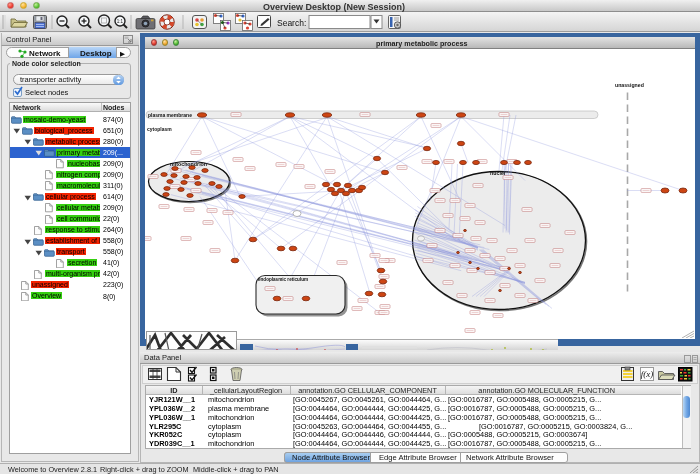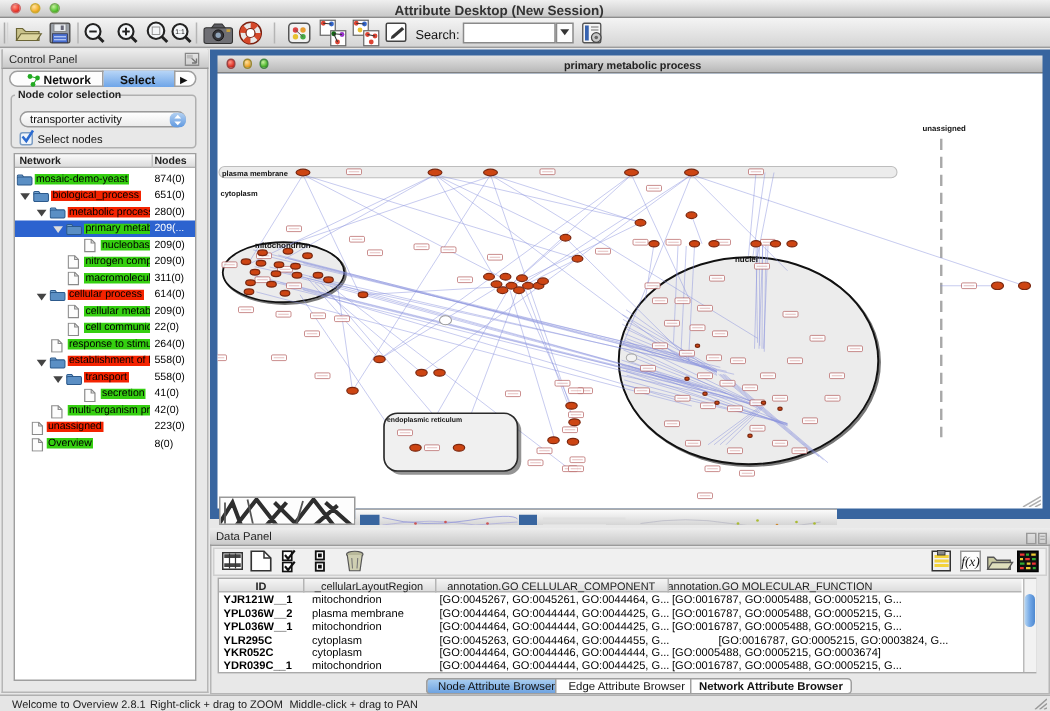--- a/index.html
+++ b/index.html
@@ -4,21 +4,21 @@
 *{margin:0;padding:0;box-sizing:border-box}
 html,body{width:700px;height:474px;overflow:hidden;background:#e8e8e8;
   font-family:"Liberation Sans",sans-serif}
 .abs{position:absolute}
 </style></head>
 <body>
 <div class="abs" style="left:0px;top:0px;width:700px;height:12px;background:linear-gradient(#f0f0f0,#c8c8c8);border-bottom:1px solid #8d8d8d"></div>
 <div class="abs" style="left:6.5px;top:2px;width:7px;height:7px;border-radius:50%;background:radial-gradient(circle at 35% 30%,#ff9a8a,#ee3b2f 60%,#b5170b);border:0.5px solid #c66"></div>
 <div class="abs" style="left:19.5px;top:2px;width:7px;height:7px;border-radius:50%;background:radial-gradient(circle at 35% 30%,#ffe2a0,#f5b32f 60%,#c7820b);border:0.5px solid #ca3"></div>
 <div class="abs" style="left:32.5px;top:2px;width:7px;height:7px;border-radius:50%;background:radial-gradient(circle at 35% 30%,#c5f09a,#57c432 60%,#2d8a0b);border:0.5px solid #7a5"></div>
-<div class="abs" style="left:263px;top:2px;font-size:9px;line-height:10px;font-weight:600;color:#333;white-space:nowrap;">Attribute Desktop (New Session)</div>
+<div class="abs" style="left:263px;top:2px;font-size:9px;line-height:10px;font-weight:600;color:#333;white-space:nowrap;">Overview Desktop (New Session)</div>
 <div class="abs" style="left:0px;top:12px;width:700px;height:20px;background:linear-gradient(#f4f4f4,#d5d5d5);border-bottom:1px solid #9c9c9c"></div>
 <svg class="abs" style="left:0;top:12px" width="410" height="20" viewBox="0 0 410 20">
   <line x1="3" y1="3" x2="3" y2="17" stroke="#aaa"></line>
     <line x1="5" y1="3" x2="5" y2="17" stroke="#d5d5d5"></line>
   <g transform="translate(10,3)">
     <path d="M1 12 L1 4 L5 4 L7 6 L16 6 L16 12 Z" fill="#c9c28a" stroke="#6b6536" stroke-width="0.8"></path>
     <path d="M1 12 L4 7.5 L17.5 7.5 L14.5 12 Z" fill="#ddd6a0" stroke="#6b6536" stroke-width="0.8"></path>
   </g>
   <g transform="translate(33,3)">
     <rect x="0.5" y="0.5" width="13" height="13" rx="1" fill="#9aa0a8" stroke="#555"></rect>
@@ -122,21 +122,21 @@
   </svg>
 <div class="abs" style="left:6px;top:47px;width:125px;height:11px;background:#fdfdfd;border:1px solid #9f9f9f;border-radius:6px"></div>
 <div class="abs" style="left:68px;top:47px;width:49px;height:11px;background:linear-gradient(#b9d6f7,#6ea5e8);border-left:1px solid #9f9f9f;border-right:1px solid #9f9f9f"></div>
 <svg class="abs" style="left:18px;top:48.5px" width="9" height="9">
     <circle cx="2" cy="2" r="1.6" fill="#2a2"></circle>
     <circle cx="7" cy="3" r="1.6" fill="#2a2"></circle>
     <circle cx="4" cy="7.3" r="1.6" fill="#2a2"></circle>
     <path d="M2 2 L7 3 L4 7.3" stroke="#2a2" stroke-width="0.7" fill="none"></path>
   </svg>
 <div class="abs" style="left:29px;top:49px;font-size:8px;line-height:9px;font-weight:700;color:#111;white-space:nowrap;">Network</div>
-<div class="abs" style="left:80px;top:49px;font-size:8px;line-height:9px;font-weight:700;color:#111;white-space:nowrap;">Select</div>
+<div class="abs" style="left:80px;top:49px;font-size:8px;line-height:9px;font-weight:700;color:#111;white-space:nowrap;">Desktop</div>
 <div class="abs" style="left:120px;top:49.5px;font-size:6.5px;line-height:7.5px;font-weight:400;color:#111;white-space:nowrap;">▶</div>
 <div class="abs" style="left:7px;top:63px;width:124px;height:36px;border:1px solid #b0b0b0;border-radius:3px"></div>
 <div class="abs" style="left:10px;top:60px;width:68px;height:6px;background:#e8e8e8"></div>
 <div class="abs" style="left:12px;top:59.5px;font-size:7px;line-height:8px;font-weight:700;color:#222;white-space:nowrap;">Node color selection</div>
 <div class="abs" style="left:13px;top:74px;width:111px;height:11px;background:linear-gradient(#fff,#ebebeb);border:1px solid #9a9a9a;border-radius:5.5px"></div>
 <div class="abs" style="left:20px;top:76px;font-size:7.5px;line-height:8.5px;font-weight:400;color:#111;white-space:nowrap;">transporter activity</div>
 <svg class="abs" style="left:112.5px;top:74.5px" width="11" height="10">
     <defs>
       <linearGradient id="stp" x1="0" y1="0" x2="0" y2="1">
         <stop offset="0" stop-color="#b5d2f3"></stop>
@@ -726,21 +726,21 @@
     <rect x="2" y="11" width="2.5" height="1.5" fill="#e33"></rect>
       <rect x="6" y="11" width="3" height="1.5" fill="#ec3"></rect>
       <rect x="10.5" y="11" width="2" height="1.5" fill="#3a3"></rect>
   </g>
 </svg>
 <div class="abs" style="left:145px;top:385px;width:546px;height:64px;background:#fff;border:1px solid #aaa"></div>
 <div class="abs" style="left:146px;top:386px;width:535px;height:9px;background:linear-gradient(#f5f5f5,#ddd);border-bottom:1px solid #b5b5b5"></div>
 <div class="abs" style="left:146px;top:387px;font-size:7.3px;line-height:8.3px;font-weight:700;color:#222;white-space:nowrap;"><span style="display:inline-block;width:56px;text-align:center">ID</span></div>
 <div class="abs" style="left:202px;top:387px;font-size:7.3px;line-height:8.3px;font-weight:400;color:#222;white-space:nowrap;"><span style="display:inline-block;width:88px;text-align:center">_cellularLayoutRegion</span></div>
 <div class="abs" style="left:290px;top:387px;font-size:7.3px;line-height:8.3px;font-weight:400;color:#222;white-space:nowrap;"><span style="display:inline-block;width:155px;text-align:center">annotation.GO CELLULAR_COMPONENT</span></div>
-<div class="abs" style="left:445px;top:387px;font-size:7.3px;line-height:8.3px;font-weight:400;color:#222;white-space:nowrap;"><span style="display:inline-block;width:170px;text-align:left">annotation.GO MOLECULAR_FUNCTION</span></div>
+<div class="abs" style="left:445px;top:387px;font-size:7.3px;line-height:8.3px;font-weight:400;color:#222;white-space:nowrap;"><span style="display:inline-block;width:170px;text-align:right">annotation.GO MOLECULAR_FUNCTION</span></div>
 <div class="abs" style="left:202px;top:386px;width:1px;height:9px;background:#b5b5b5"></div>
 <div class="abs" style="left:290px;top:386px;width:1px;height:9px;background:#b5b5b5"></div>
 <div class="abs" style="left:445px;top:386px;width:1px;height:9px;background:#b5b5b5"></div>
 <div class="abs" style="left:149px;top:396.0px;font-size:7.4px;line-height:8.4px;font-weight:700;color:#000;white-space:nowrap;">YJR121W__1</div>
 <div class="abs" style="left:208px;top:396.0px;font-size:7.4px;line-height:8.4px;font-weight:400;color:#000;white-space:nowrap;">mitochondrion</div>
 <div class="abs" style="left:293px;top:396.0px;font-size:7.4px;line-height:8.4px;font-weight:400;color:#000;white-space:nowrap;">[GO:0045267, GO:0045261, GO:0044464, G...</div>
 <div class="abs" style="left:448px;top:396.0px;font-size:7.4px;line-height:8.4px;font-weight:400;color:#000;white-space:nowrap;">[GO:0016787, GO:0005488, GO:0005215, G...</div>
 <div class="abs" style="left:149px;top:404.85px;font-size:7.4px;line-height:8.4px;font-weight:700;color:#000;white-space:nowrap;">YPL036W__2</div>
 <div class="abs" style="left:208px;top:404.85px;font-size:7.4px;line-height:8.4px;font-weight:400;color:#000;white-space:nowrap;">plasma membrane</div>
 <div class="abs" style="left:293px;top:404.85px;font-size:7.4px;line-height:8.4px;font-weight:400;color:#000;white-space:nowrap;">[GO:0044464, GO:0044444, GO:0044425, G...</div>
@@ -761,19 +761,19 @@
 <div class="abs" style="left:208px;top:440.25px;font-size:7.4px;line-height:8.4px;font-weight:400;color:#000;white-space:nowrap;">mitochondrion</div>
 <div class="abs" style="left:293px;top:440.25px;font-size:7.4px;line-height:8.4px;font-weight:400;color:#000;white-space:nowrap;">[GO:0044464, GO:0044444, GO:0044425, G...</div>
 <div class="abs" style="left:448px;top:440.25px;font-size:7.4px;line-height:8.4px;font-weight:400;color:#000;white-space:nowrap;">[GO:0016787, GO:0005488, GO:0005215, G...</div>
 <div class="abs" style="left:682px;top:386px;width:9px;height:62px;background:#f2f2f2;border-left:1px solid #bbb"></div>
 <div class="abs" style="left:683px;top:396px;width:7px;height:22px;border-radius:4px;background:linear-gradient(90deg,#b8d7f3,#6ea4e4 55%,#4d88d0)"></div>
 <div class="abs" style="left:284px;top:452px;width:284px;height:11px;background:#fdfdfd;border:1px solid #9f9f9f;border-radius:3px"></div>
 <div class="abs" style="left:284px;top:452px;width:87px;height:11px;background:linear-gradient(#a8cdf0,#6fa3e0);border:1px solid #9f9f9f;border-radius:3px 0 0 3px"></div>
 <div class="abs" style="left:460px;top:452px;width:1px;height:11px;background:#9f9f9f"></div>
 <div class="abs" style="left:292px;top:453.5px;font-size:7.6px;line-height:8.6px;font-weight:400;color:#111;white-space:nowrap;">Node Attribute Browser</div>
 <div class="abs" style="left:379px;top:453.5px;font-size:7.6px;line-height:8.6px;font-weight:400;color:#111;white-space:nowrap;">Edge Attribute Browser</div>
-<div class="abs" style="left:466px;top:453.5px;font-size:7.6px;line-height:8.6px;font-weight:700;color:#111;white-space:nowrap;">Network Attribute Browser</div>
+<div class="abs" style="left:466px;top:453.5px;font-size:7.6px;line-height:8.6px;font-weight:400;color:#111;white-space:nowrap;">Network Attribute Browser</div>
 <div class="abs" style="left:0px;top:463px;width:700px;height:11px;background:#e5e5e5;border-top:1px solid #b0b0b0"></div>
 <div class="abs" style="left:8px;top:465.5px;font-size:7.3px;line-height:8.3px;font-weight:400;color:#222;white-space:nowrap;">Welcome to Overview 2.8.1</div>
 <div class="abs" style="left:100px;top:465.5px;font-size:7.3px;line-height:8.3px;font-weight:400;color:#222;white-space:nowrap;">Right-click + drag to ZOOM</div>
 <div class="abs" style="left:193px;top:465.5px;font-size:7.3px;line-height:8.3px;font-weight:400;color:#222;white-space:nowrap;">Middle-click + drag to PAN</div>
 <svg class="abs" style="left:688px;top:464px" width="10" height="9">
     <path d="M2 9 L10 2 M5 9 L10 5 M8 9 L10 8" stroke="#999" stroke-width="1"></path>
   </svg>
 </body></html>

